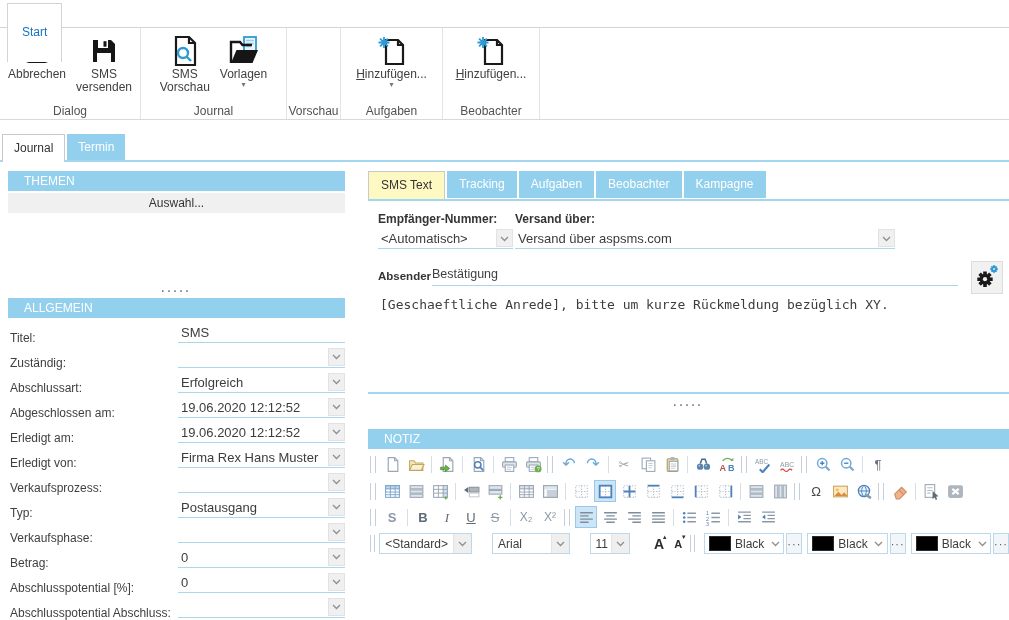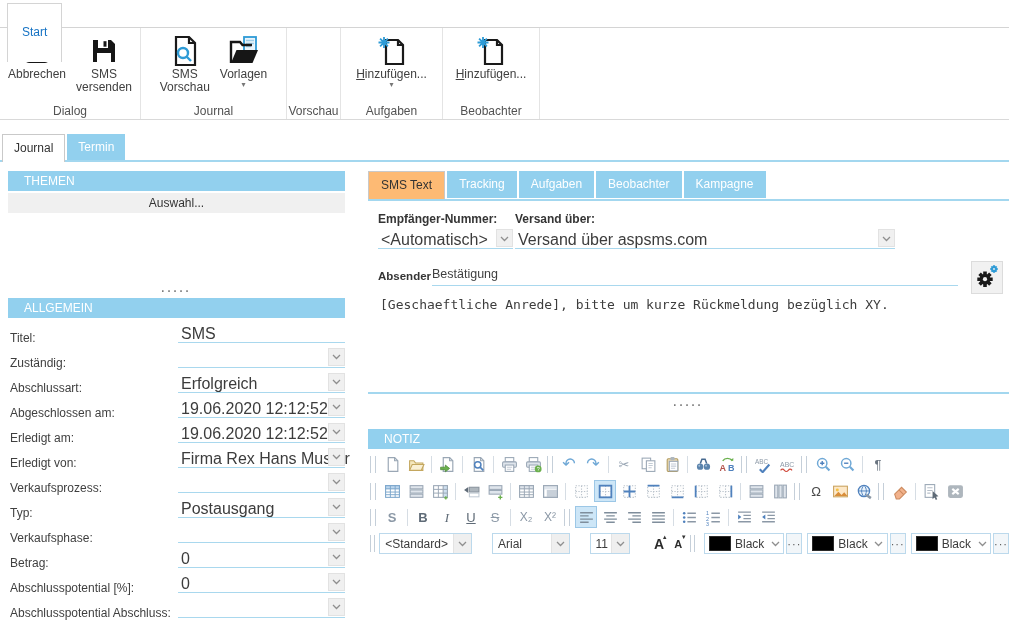--- a/index.html
+++ b/index.html
@@ -32,29 +32,29 @@
   .sec-h{height:20px;background:#92d0ee;color:#fff;line-height:20px;padding-left:16px;}
   #auswahl{position:absolute;top:22px;left:0;right:0;height:20px;background:#f0f0f0;text-align:center;line-height:20px;color:#333;}
   .dots{letter-spacing:3px;font-weight:bold;color:#7a7a7a;font-size:11px;text-align:center;cursor:row-resize;}
   #left-dots{position:absolute;top:111px;left:0;right:0;}
   #allgemein{position:absolute;top:127px;left:0;right:0;}
   #fields{position:absolute;top:151px;left:0;right:0;}
   .frow{position:relative;height:25px;}
   .flabel{position:absolute;left:2px;top:9px;white-space:nowrap;}
   .fctrl{position:absolute;left:170px;right:0;top:0;height:21px;}
   .funder{position:absolute;left:0;right:0;bottom:0;height:1px;background:#a9d8ee;}
-  .fval{position:absolute;left:3px;top:3px;font-size:16px;color:#3c3c3c;white-space:nowrap;}
+  .fval{position:absolute;left:3px;top:3px;font-size:13px;color:#3c3c3c;white-space:nowrap;}
   .fdd{position:absolute;right:0;top:1px;width:17px;height:18px;background:#f0f0f0;border:1px solid #e2e2e2;
     box-sizing:border-box;display:flex;align-items:center;justify-content:center;}
 
   
   #right{position:absolute;left:368px;top:171px;width:641px;height:449px;}
   #right-tabs{display:flex;gap:2px;height:28px;position:relative;z-index:3;}
   .rtab{height:27px;line-height:27px;padding:0 12px;}
-  .rtab.active{background:#fdba74;border:1px solid #c9c9c9;border-bottom:0;color:#333;}
+  .rtab.active{background:#fef9c3;border:1px solid #c9c9c9;border-bottom:0;color:#333;}
   .rtab.inactive{background:#92d0ee;color:#fff;}
   #right-line{position:absolute;top:28px;left:0;width:641px;height:2px;background:#a3d7ef;}
   .blabel{position:absolute;font-weight:bold;color:#353535;white-space:nowrap;}
   .combo2{position:absolute;height:21px;}
   #absender-val{position:absolute;left:64px;top:96px;font-size:12.5px;}
   #absender-under{position:absolute;left:64px;right:51px;top:114px;height:1px;background:#a9d8ee;}
   #gear-btn{position:absolute;right:6px;top:90px;width:32px;height:33px;background:#f1f1f1;border:1px solid #dcdcdc;
     box-sizing:border-box;display:flex;align-items:center;justify-content:center;}
   #msg{position:absolute;left:12px;top:124px;font-family:"DejaVu Sans Mono",monospace;font-size:13px;line-height:19px;color:#3d3d3d;white-space:pre;}
   #right-split{position:absolute;top:221px;left:0;width:641px;height:2px;background:#a3d7ef;}

